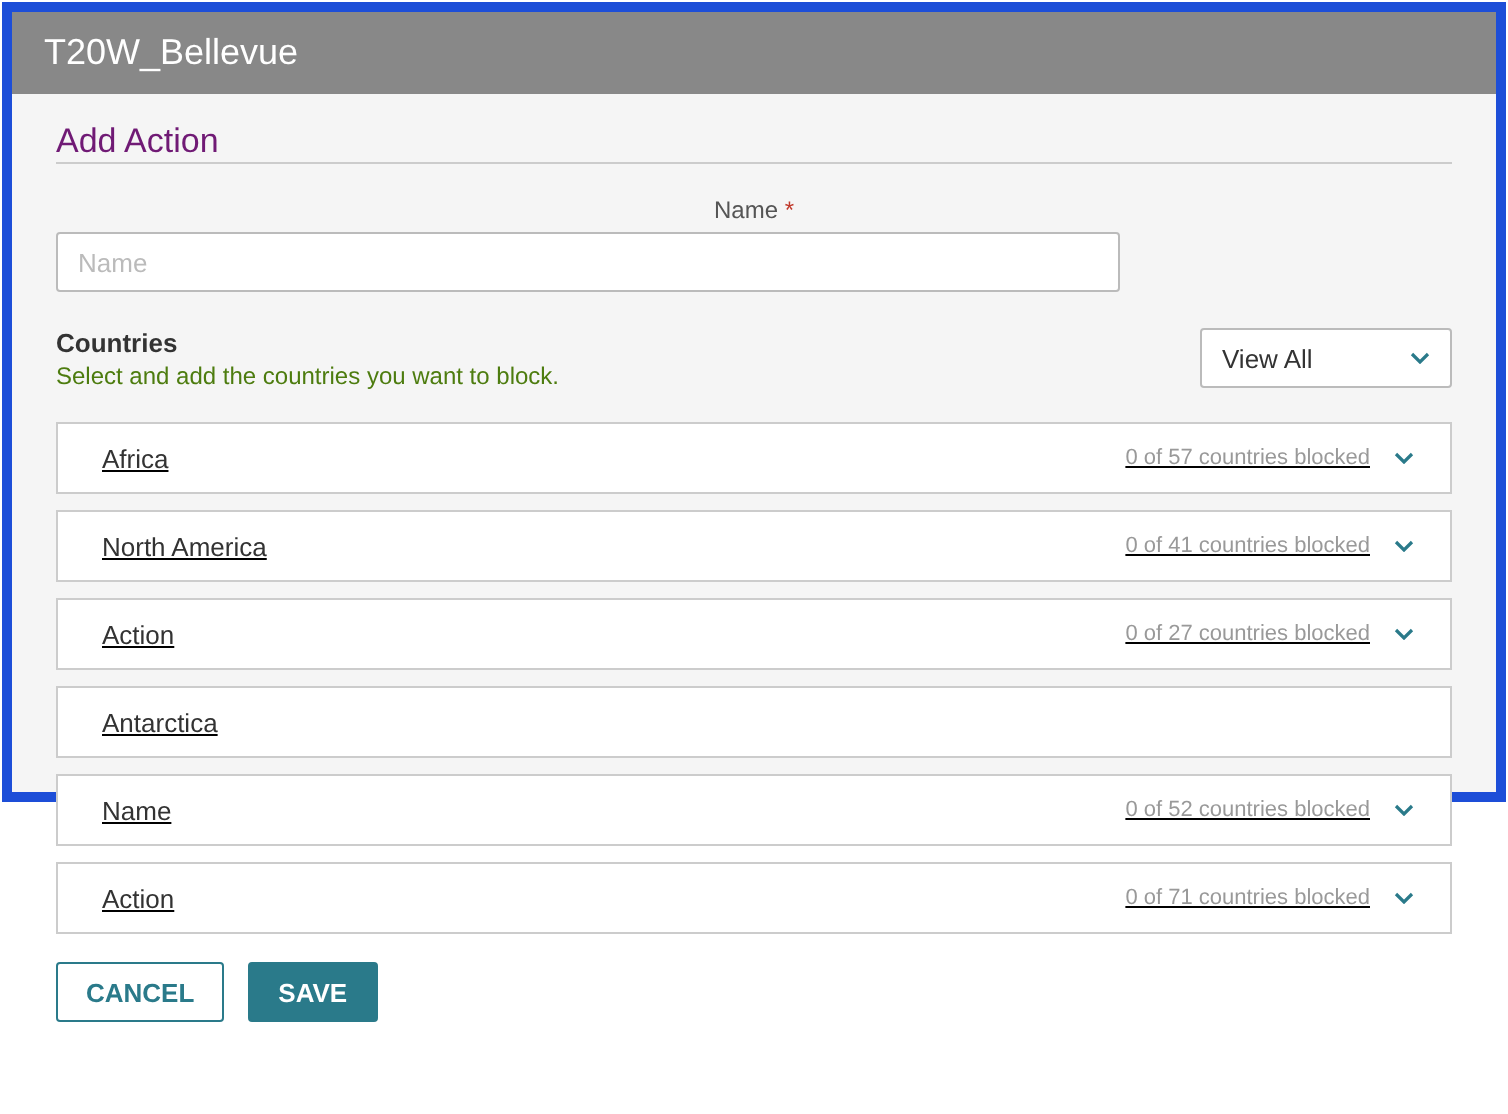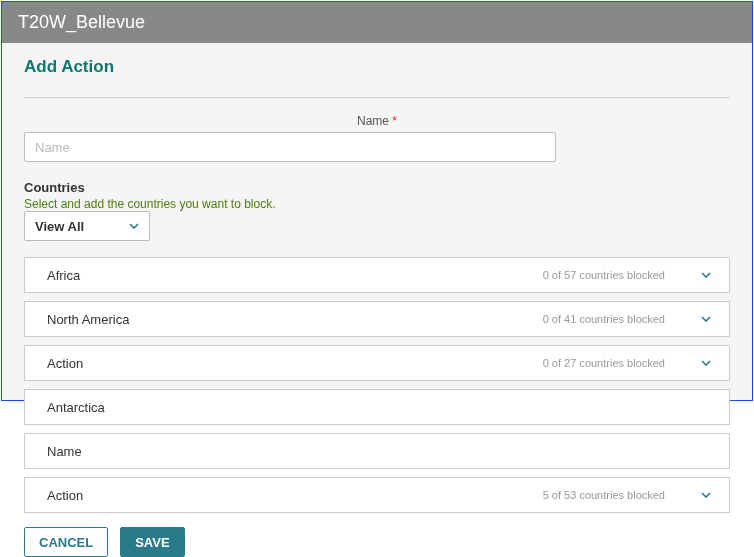--- a/index.html
+++ b/index.html
@@ -4,41 +4,41 @@
   <style>
     * { box-sizing: border-box; margin: 0; padding: 0; }
     body {
       font-family: -apple-system, BlinkMacSystemFont, "Segoe UI", Arial, sans-serif;
       background: #fff;
       width: 754px;
       height: 557px;
       overflow: hidden;
     }
     .outer {
-      border: 1px solid #1d4ed8;
+      border: 5px solid #1d4ed8;
       width: 752px;
       height: 400px;
       margin: 1px;
       background: #f5f5f5;
     }
     .header-bar {
       background: #888888;
       color: #fff;
       font-size: 18px;
       font-weight: 400;
       padding: 10px 16px;
     }
     .content {
       padding: 14px 22px 18px 22px;
     }
     .section-title {
       font-size: 17px;
-      color: #0f766e;
-      font-weight: 700;
-      margin-bottom: 20px;
+      color: #701a75;
+      font-weight: 400;
+      margin-bottom: 0;
     }
     .hr {
       border: none;
       border-top: 1px solid #ccc;
       margin-bottom: 16px;
     }
     .field-label {
       font-size: 12px;
       color: #555;
       margin-bottom: 4px;
@@ -55,21 +55,20 @@
       color: #333;
       background: #fff;
     }
     .text-input::placeholder { color: #bbb; }
     .countries-row {
       display: flex;
       justify-content: space-between;
       align-items: flex-start;
       margin-top: 18px;
       margin-bottom: 16px;
-      flex-direction: column;
     }
     .countries-left { }
     .countries-heading {
       font-size: 13px;
       font-weight: 700;
       color: #333;
       margin-bottom: 2px;
     }
     .countries-sub {
       font-size: 12px;
@@ -81,48 +80,48 @@
       border: 1px solid #bbb;
       border-radius: 2px;
       background: #fff;
       display: flex;
       align-items: center;
       justify-content: space-between;
       padding: 0 10px;
       font-size: 13px;
       color: #333;
       cursor: pointer;
-      font-weight: bold;
     }
     .chev {
       width: 10px;
       height: 6px;
       display: inline-block;
     }
     .chev svg { display: block; }
     .region-list { }
     .region-row {
       background: #fff;
       border: 1px solid #ccc;
       height: 36px;
       display: flex;
       align-items: center;
       justify-content: space-between;
       padding: 0 18px 0 22px;
       margin-bottom: 8px;
       cursor: pointer;
+      text-decoration: underline;
     }
     .region-name {
       font-size: 13px;
       color: #333;
     }
     .region-right {
       display: flex;
       align-items: center;
-      gap: 36px;
+      gap: 12px;
     }
     .region-status {
       font-size: 11px;
       color: #999;
     }
     .button-row {
       display: flex;
       gap: 12px;
       margin-top: 14px;
     }
@@ -213,25 +212,33 @@
                 <path d="M1 1 L5 5 L9 1" fill="none" stroke="#2a7a8a" stroke-width="1.6"></path>
               </svg>
           </span>
         </div>
       </div>
       <div class="region-row">
         <span class="region-name">Antarctica</span>
       </div>
       <div class="region-row">
         <span class="region-name">Name</span>
+        <div class="region-right">
+          <span class="region-status">0 of 52 countries blocked</span>
+          <span class="chev">
+            <svg width="10" height="6" viewBox="0 0 10 6">
+                <path d="M1 1 L5 5 L9 1" fill="none" stroke="#2a7a8a" stroke-width="1.6"></path>
+              </svg>
+          </span>
+        </div>
       </div>
       <div class="region-row">
         <span class="region-name">Action</span>
         <div class="region-right">
-          <span class="region-status">5 of 53 countries blocked</span>
+          <span class="region-status">0 of 71 countries blocked</span>
           <span class="chev">
             <svg width="10" height="6" viewBox="0 0 10 6">
                 <path d="M1 1 L5 5 L9 1" fill="none" stroke="#2a7a8a" stroke-width="1.6"></path>
               </svg>
           </span>
         </div>
       </div>
     </div>
 
     <div class="button-row">

